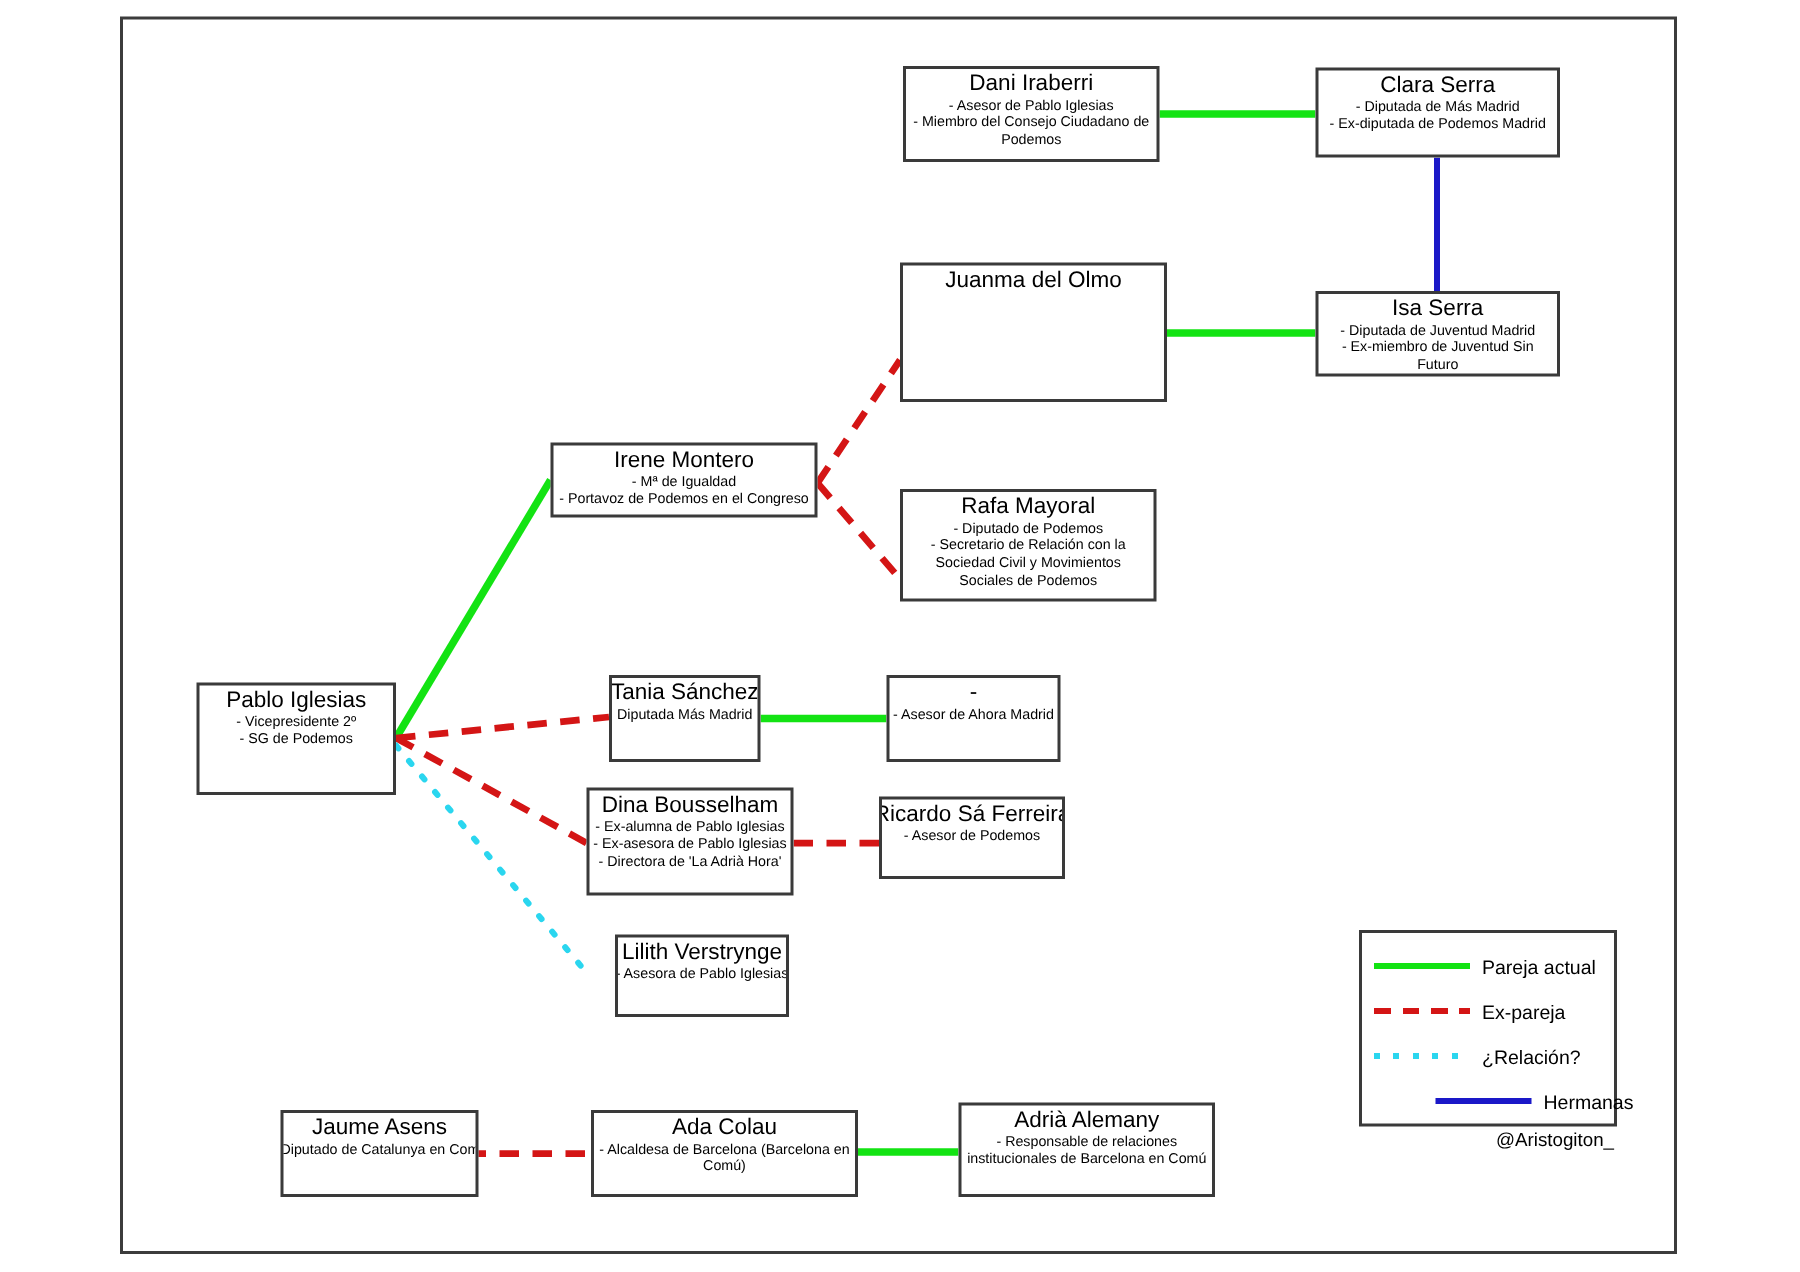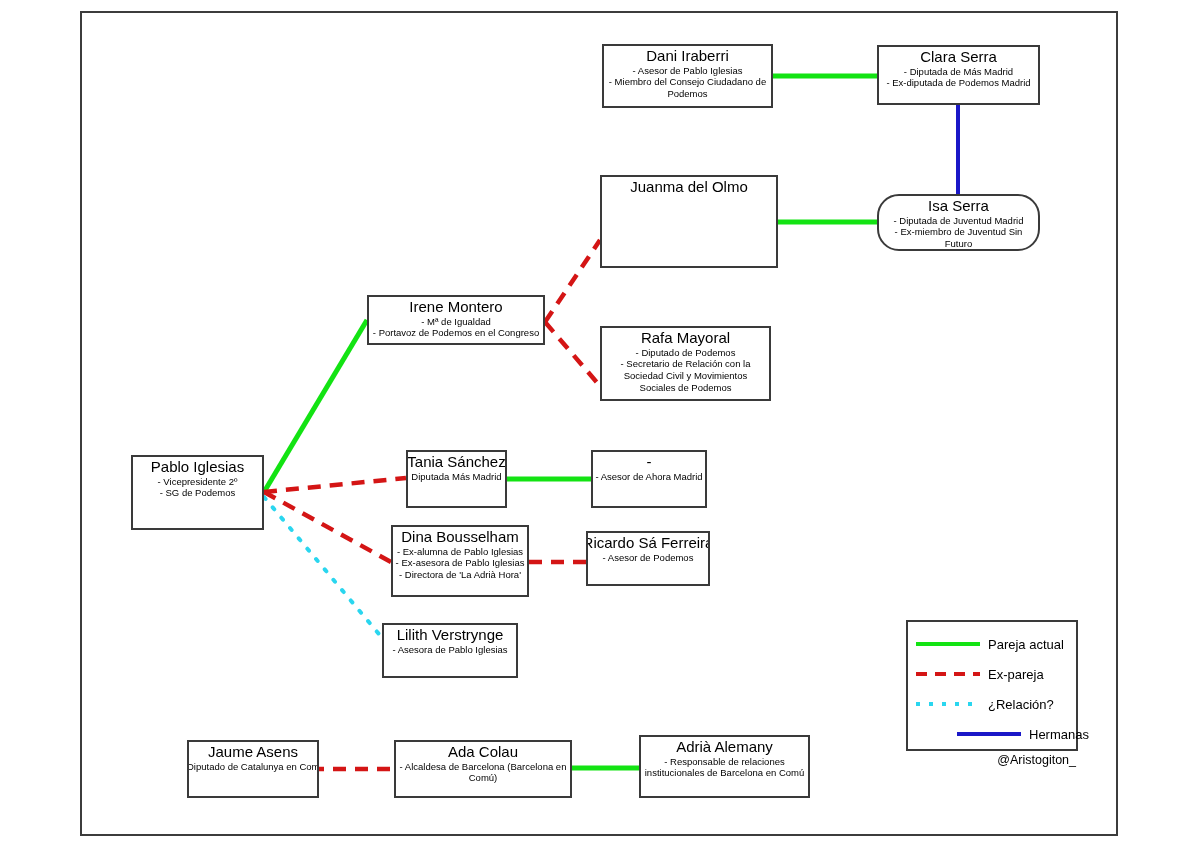--- a/index.html
+++ b/index.html
@@ -153,21 +153,21 @@
       <div class="node" style="left: 877px; top: 45px; width: 163px; height: 60px; border-color: rgb(58, 58, 58); padding-top: 2px;">
         <div class="nm">Clara Serra</div>
         <div class="dt">
           <div>- Diputada de Más Madrid</div>
           <div>- Ex-diputada de Podemos Madrid</div>
         </div>
       </div>
       <div class="node" style="left: 600px; top: 175px; width: 178px; height: 93px; border-color: rgb(58, 58, 58); padding-top: 2px;">
         <div class="nm">Juanma del Olmo</div>
       </div>
-      <div class="node" style="left: 877px; top: 194px; width: 163px; height: 57px; border-color: rgb(58, 58, 58); padding-top: 2px; border-radius: 22px;">
+      <div class="node" style="left: 877px; top: 194px; width: 163px; height: 57px; border-color: rgb(58, 58, 58); padding-top: 2px;">
         <div class="nm">Isa Serra</div>
         <div class="dt">
           <div>- Diputada de Juventud Madrid</div>
           <div class="wrapline">- Ex-miembro de Juventud Sin Futuro</div>
         </div>
       </div>
       <div class="node" style="left: 367px; top: 295px; width: 178px; height: 50px; border-color: rgb(58, 58, 58); padding-top: 2px;">
         <div class="nm">Irene Montero</div>
         <div class="dt">
           <div>- Mª de Igualdad</div>
@@ -207,21 +207,21 @@
           <div>- Ex-asesora de Pablo Iglesias</div>
           <div>- Directora de 'La Adrià Hora'</div>
         </div>
       </div>
       <div class="node" style="left: 586px; top: 531px; width: 124px; height: 55px; border-color: rgb(58, 58, 58); padding-top: 2px;">
         <div class="nm">Ricardo Sá Ferreira</div>
         <div class="dt">
           <div>- Asesor de Podemos</div>
         </div>
       </div>
-      <div class="node" style="left: 382px; top: 623px; width: 136px; height: 55px; border-color: rgb(58, 58, 58); padding-top: 2px;">
+      <div class="node" style="left: 410px; top: 623px; width: 116px; height: 55px; border-color: rgb(58, 58, 58); padding-top: 2px;">
         <div class="nm">Lilith Verstrynge</div>
         <div class="dt">
           <div>- Asesora de Pablo Iglesias</div>
         </div>
       </div>
       <div class="node" style="left: 149px; top: 740px; width: 132px; height: 58px; border-color: rgb(58, 58, 58); padding-top: 2px; margin-left: 38px;">
         <div class="nm">Jaume Asens</div>
         <div class="dt">
           <div>- Diputado de Catalunya en Comú</div>
         </div>

